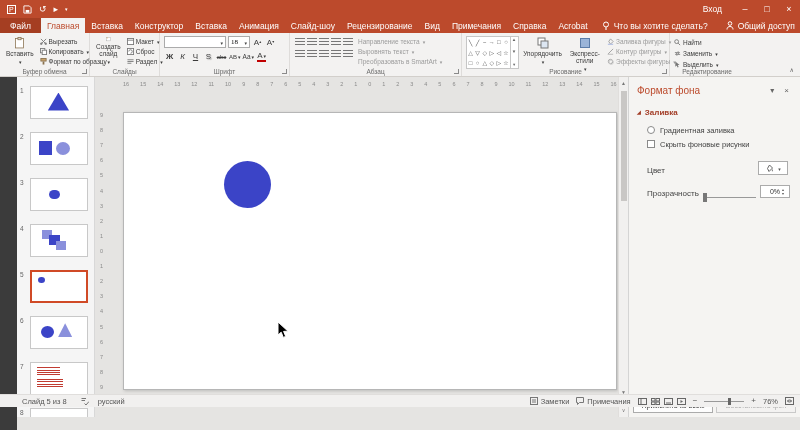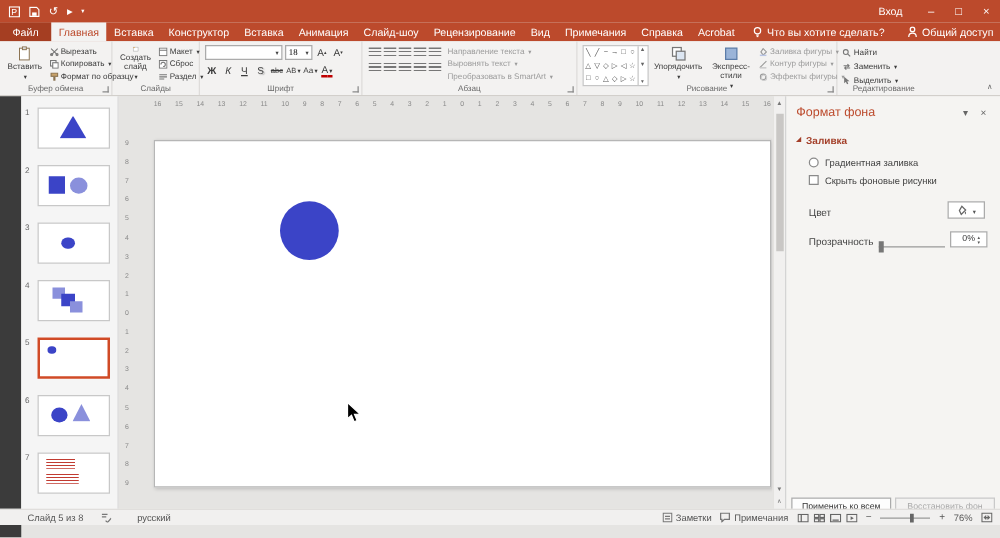--- a/index.html
+++ b/index.html
@@ -87,23 +87,23 @@
 .row-trans{display:flex;align-items:flex-end;padding:8px 10px 0 18px;gap:4px}
 .slider{flex:1;height:1px;background:#999;position:relative}
 .slider-thumb{position:absolute;left:0;top:-4px;width:4px;height:9px;background:#777}
 .spin{width:30px;height:13px;background:#fff;border:1px solid #ABABAB;display:flex;align-items:center;padding:0 1px}
 .spin input{width:18px;border:none;outline:none;font-size:7px;text-align:right;font-family:inherit;background:transparent;color:#333}
 .spin-arrows{display:flex;flex-direction:column;margin-left:2px;font-size:4px;color:#555;line-height:1}
 .pane-bottom{position:absolute;left:0;bottom:4px;width:100%;display:flex;gap:3px;padding:0 4px}
 .pane-btn{flex:1;height:15px;background:#FDFDFD;border:1px solid #ABABAB;font-size:7px;display:flex;align-items:center;justify-content:center;color:#333;font-family:inherit;white-space:nowrap}
 .pane-btn.disabled{color:#A9A9A9;background:#F3F2F1;border-color:#C9C9C9}
 
-.statusbar{position:absolute;left:0;top:407px;width:800px;height:13px;background:#F1F0EF;border-top:1px solid #E0DEDC;display:flex;align-items:center;font-size:7.5px;color:#555;z-index:5}
+.statusbar{position:absolute;left:0;top:394px;width:800px;height:13px;background:#F1F0EF;border-top:1px solid #E0DEDC;display:flex;align-items:center;font-size:7.5px;color:#555;z-index:5}
 .sb-left{display:flex;gap:14px;padding-left:22px;align-items:center}
-.sb-lang{display:flex;align-items:center;gap:21px}
+.sb-lang{display:flex;align-items:center;gap:9px}
 .sb-right{margin-left:auto;display:flex;align-items:center;gap:7px;padding-right:6px}
 .sb-item{display:flex;align-items:center;gap:3px}
 .sb-views{display:flex;align-items:center;gap:4px}
 .zoom-track{width:40px;height:1px;background:#999;position:relative;display:inline-block}
 .zoom-thumb{position:absolute;left:58%;top:-3px;width:3px;height:7px;background:#666}
 .cursor{position:absolute;left:277px;top:321px;z-index:50}
 .rnum{display:inline-block}
 </style>
 </head>
 <body>

